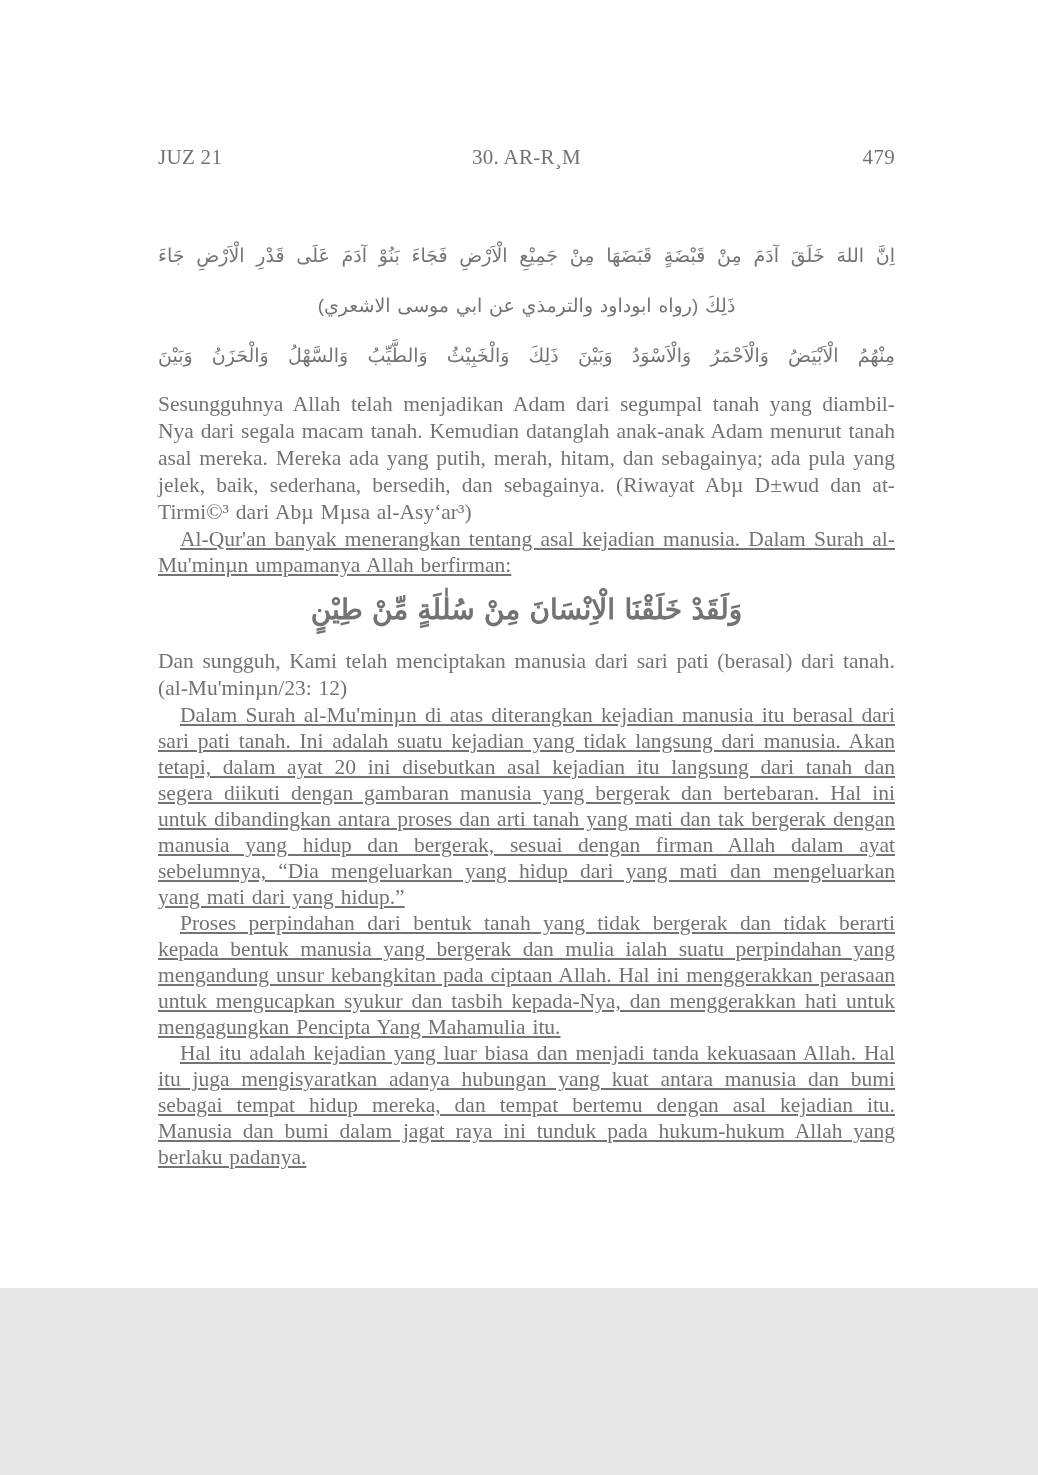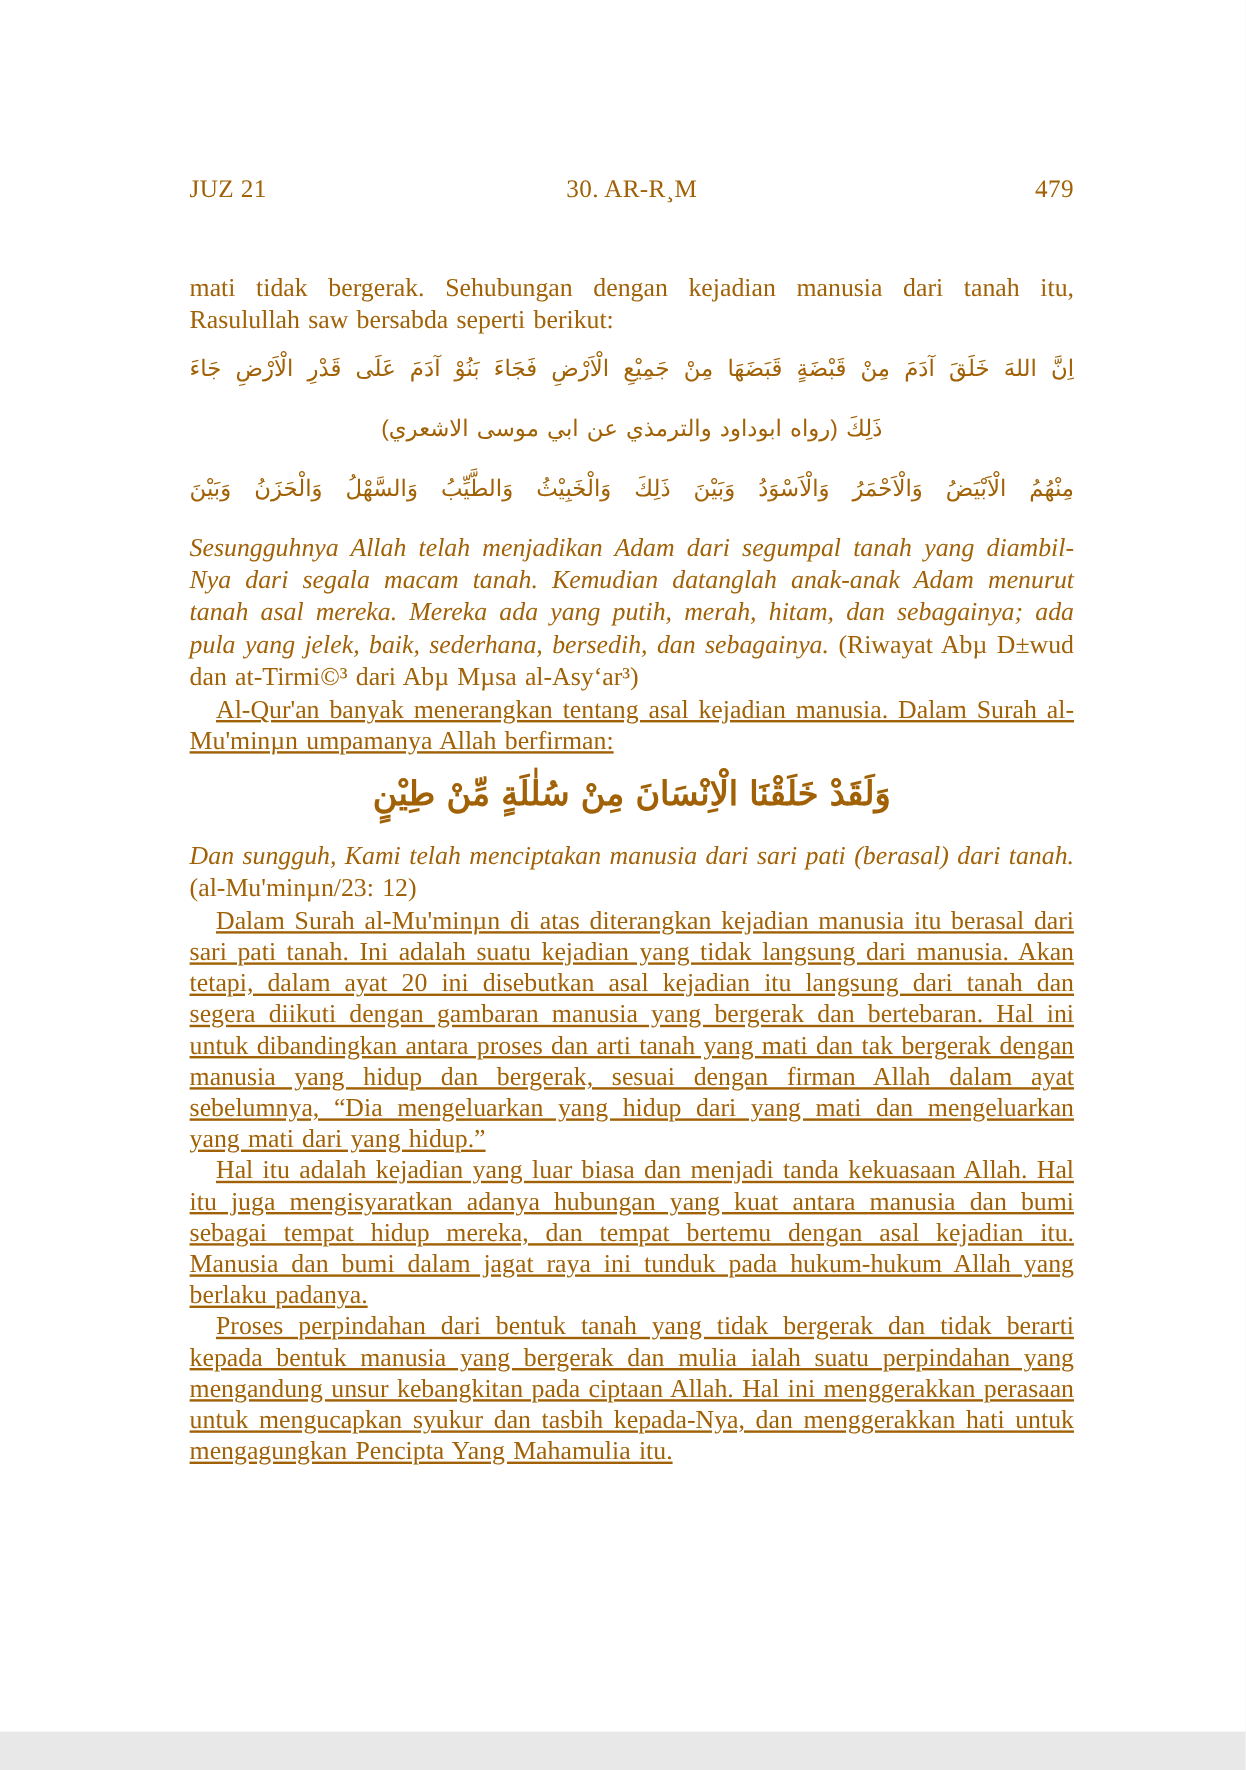--- a/index.html
+++ b/index.html
@@ -4,23 +4,23 @@
 <style>
   html, body { margin: 0; padding: 0; }
   body {
     width: 1038px;
     background: #e8e8e8;
     font-family: "Liberation Serif", serif;
   }
   .page {
     position: relative;
     width: 1038px;
-    height: 1443px;
+    height: 1288px;
     background: #ffffff;
-    color: #a16207;
+    color: #737373;
     overflow: hidden;
   }
   .header {
     position: absolute;
     top: 145px;
     left: 158px;
     width: 737px;
     height: 26px;
     font-size: 21px;
     letter-spacing: 0.3px;
@@ -51,21 +51,21 @@
     font-size: 19px;
     line-height: 50px;
     text-align: justify;
     text-align-last: justify;
   }
   .hadith-line.last {
     text-align: center;
     text-align-last: center;
   }
   .trans { line-height: 27px; }
-  .ital { font-style: italic; }
+  .ital { }
   .roman { font-style: normal; }
   .verse {
     font-size: 28px;
     font-weight: bold;
     text-align: right;
     text-align-last: center;
     line-height: 56px;
     margin: 4px 0 10px 0;
   }
 </style>
@@ -75,21 +75,20 @@
 <div class="page">
 
   <div class="header">
     <span class="juz">JUZ 21</span>
     <span class="title">30. AR-R¸M</span>
     <span class="pageno">479</span>
   </div>
 
   <div class="content">
 
-    <p class="mb-s">mati tidak bergerak. Sehubungan dengan kejadian manusia dari tanah itu, Rasulullah saw bersabda seperti berikut:</p>
 
     <div class="arabic hadith">
       <div class="hadith-line">اِنَّ اللهَ خَلَقَ آدَمَ مِنْ قَبْضَةٍ قَبَضَهَا مِنْ جَمِيْعِ الْاَرْضِ فَجَاءَ بَنُوْ آدَمَ عَلَى قَدْرِ الْاَرْضِ جَاءَ</div>
       <div class="hadith-line last">ذَلِكَ (رواه ابوداود والترمذي عن ابي موسى الاشعري)</div>
       <div class="hadith-line">مِنْهُمُ الْاَبْيَضُ وَالْاَحْمَرُ وَالْاَسْوَدُ وَبَيْنَ ذَلِكَ وَالْخَبِيْثُ وَالطَّيِّبُ وَالسَّهْلُ وَالْحَزَنُ وَبَيْنَ</div>
     </div>
 
     <p class="trans mb-m">
       <span class="ital">Sesungguhnya Allah telah menjadikan Adam dari segumpal tanah yang diambil-Nya dari segala macam tanah. Kemudian datanglah anak-anak Adam menurut tanah asal mereka. Mereka ada yang putih, merah, hitam, dan sebagainya; ada pula yang jelek, baik, sederhana, bersedih, dan sebagainya.</span>
       <span class="roman">(Riwayat Abµ D±wud dan at-Tirmi©³ dari Abµ Mµsa al-Asy‘ar³)</span>
@@ -98,17 +97,17 @@
     <p class="indent mb-s">Al-Qur'an banyak menerangkan tentang asal kejadian manusia. Dalam Surah al-Mu'minµn umpamanya Allah berfirman:</p>
 
     <div class="arabic verse">وَلَقَدْ خَلَقْنَا الْاِنْسَانَ مِنْ سُلٰلَةٍ مِّنْ طِيْنٍ</div>
 
     <p class="trans mb-m">
       <span class="ital">Dan sungguh, Kami telah menciptakan manusia dari sari pati (berasal) dari tanah.</span>
       <span class="roman">(al-Mu'minµn/23: 12)</span>
     </p>
 
     <p class="indent">Dalam Surah al-Mu'minµn di atas diterangkan kejadian manusia itu berasal dari sari pati tanah. Ini adalah suatu kejadian yang tidak langsung dari manusia. Akan tetapi, dalam ayat 20 ini disebutkan asal kejadian itu langsung dari tanah dan segera diikuti dengan gambaran manusia yang bergerak dan bertebaran. Hal ini untuk dibandingkan antara proses dan arti tanah yang mati dan tak bergerak dengan manusia yang hidup dan bergerak, sesuai dengan firman Allah dalam ayat sebelumnya, “Dia mengeluarkan yang hidup dari yang mati dan mengeluarkan yang mati dari yang hidup.”</p>
+    <p class="indent">Proses perpindahan dari bentuk tanah yang tidak bergerak dan tidak berarti kepada bentuk manusia yang bergerak dan mulia ialah suatu perpindahan yang mengandung unsur kebangkitan pada ciptaan Allah. Hal ini menggerakkan perasaan untuk mengucapkan syukur dan tasbih kepada-Nya, dan menggerakkan hati untuk mengagungkan Pencipta Yang Mahamulia itu.</p>
     <p class="indent">Hal itu adalah kejadian yang luar biasa dan menjadi tanda kekuasaan Allah. Hal itu juga mengisyaratkan adanya hubungan yang kuat antara manusia dan bumi sebagai tempat hidup mereka, dan tempat bertemu dengan asal kejadian itu. Manusia dan bumi dalam jagat raya ini tunduk pada hukum-hukum Allah yang berlaku padanya.</p>
-    <p class="indent">Proses perpindahan dari bentuk tanah yang tidak bergerak dan tidak berarti kepada bentuk manusia yang bergerak dan mulia ialah suatu perpindahan yang mengandung unsur kebangkitan pada ciptaan Allah. Hal ini menggerakkan perasaan untuk mengucapkan syukur dan tasbih kepada-Nya, dan menggerakkan hati untuk mengagungkan Pencipta Yang Mahamulia itu.</p>
 
   </div>
 </div>
 
 </body></html>

